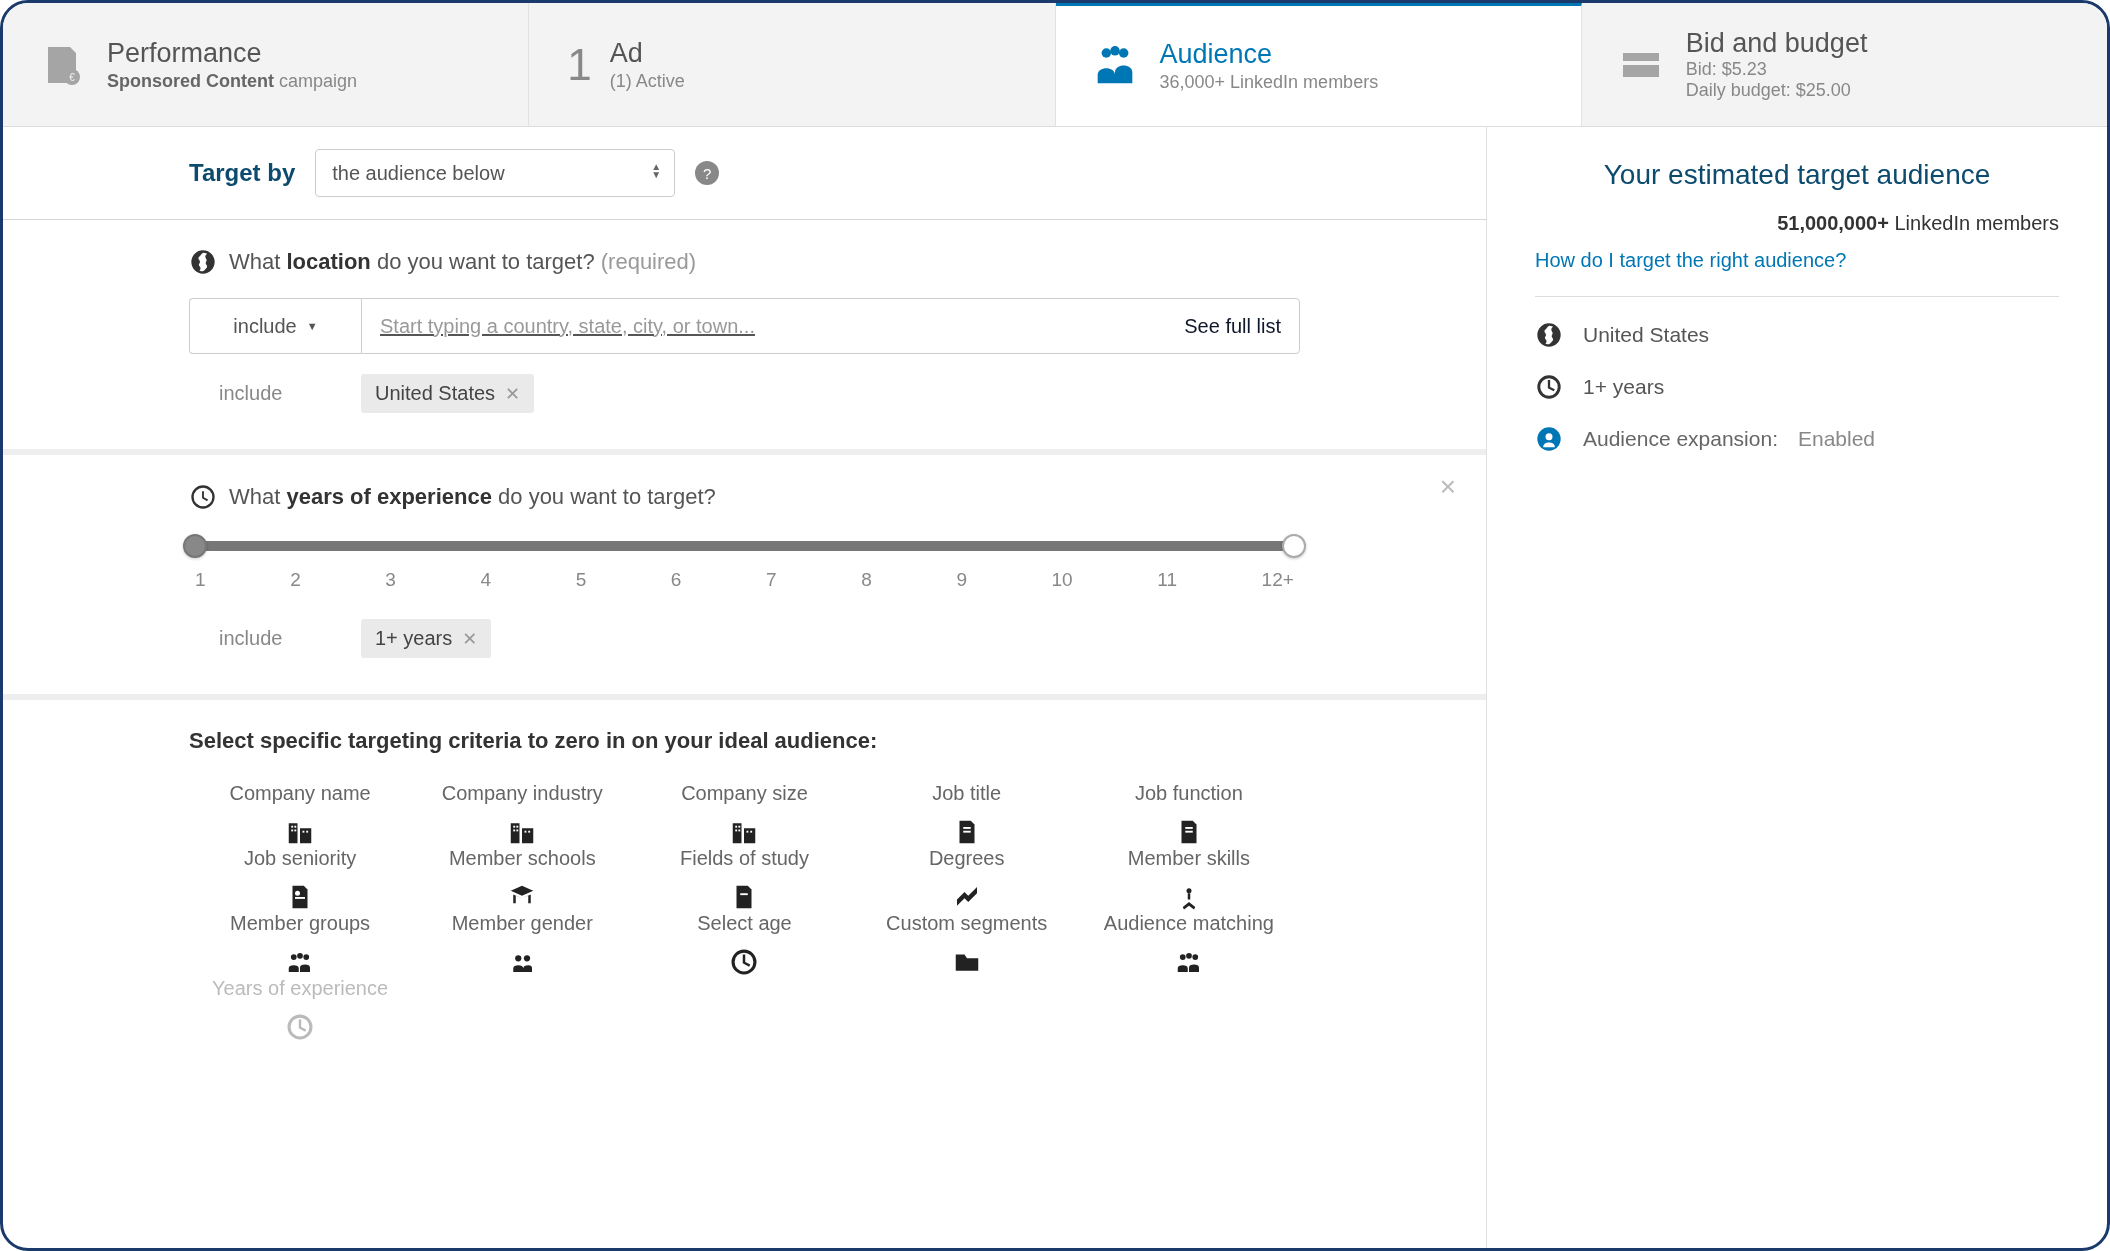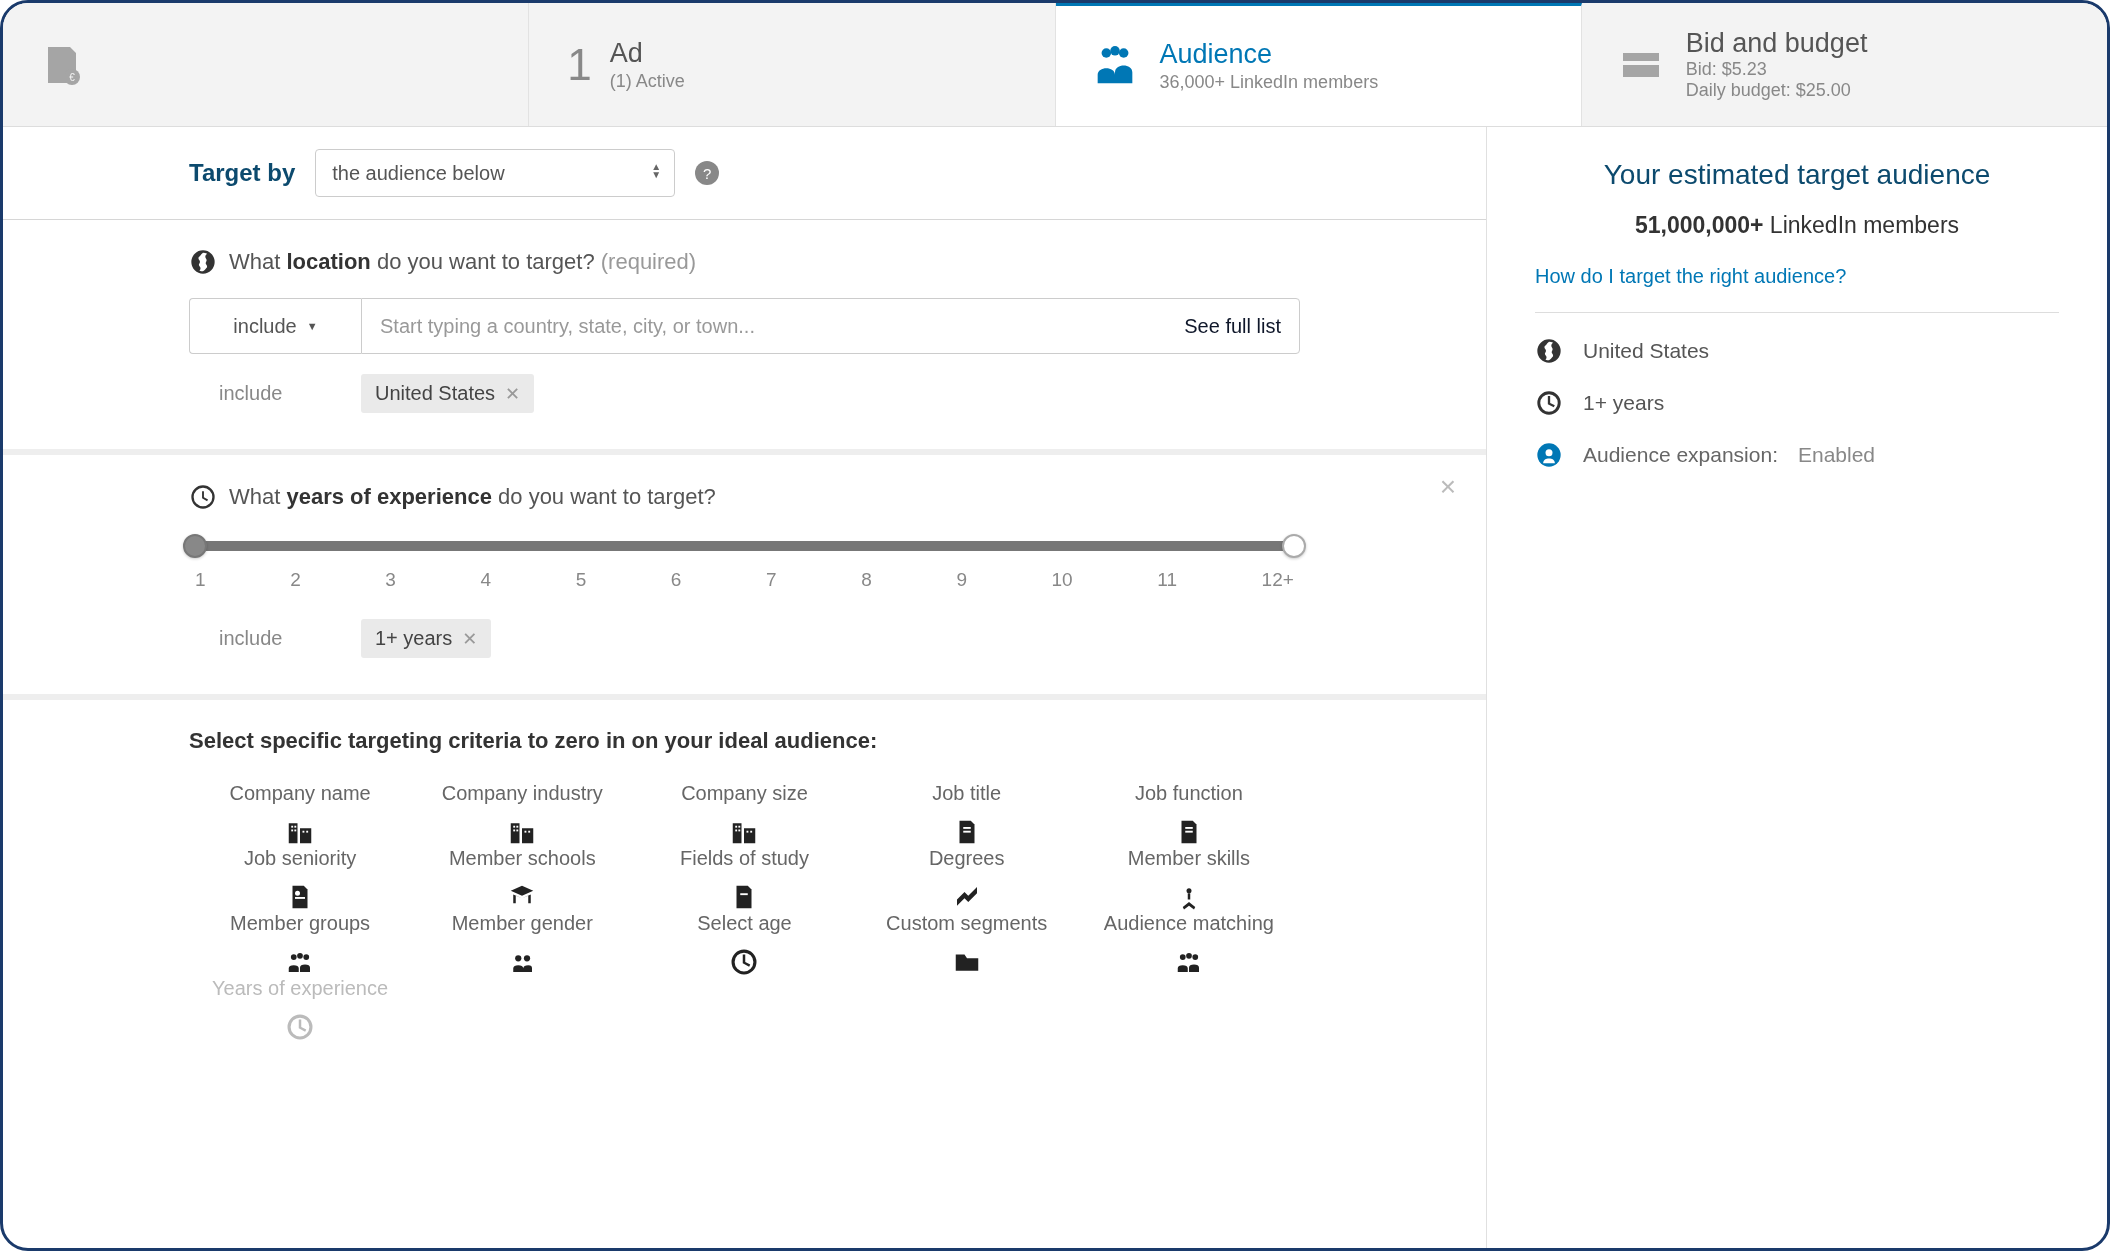--- a/index.html
+++ b/index.html
@@ -39,21 +39,21 @@
 .panel { padding: 28px 186px 36px 186px; border-bottom: 6px solid #eee; position: relative; }
 .panel .q { font-size: 22px; color: #555; display: flex; align-items: center; gap: 12px; margin-bottom: 22px; }
 .panel .q .bold { font-weight: 600; color: #333; }
 .panel .q .req { color: #999; }
 .panel .close { position: absolute; right: 30px; top: 16px; font-size: 28px; color: #bbb; cursor: pointer; }
 
 .locrow { display: flex; height: 56px; margin-bottom: 20px; }
 .incbtn { width: 172px; border: 1px solid #ccc; border-right: none; border-radius: 4px 0 0 4px; display: flex; align-items: center; justify-content: center; gap: 10px; font-size: 20px; color: #555; cursor: pointer; background: #fff; }
 .incbtn .caret { font-size: 11px; }
 .locinput { flex: 1; border: 1px solid #ccc; border-radius: 0 4px 4px 0; display: flex; align-items: center; padding: 0 18px; position: relative; }
-.locinput input { border: none; outline: none; flex: 1; font-size: 20px; color: #555; }
+.locinput input { border: none; outline: none; flex: 1; font-size: 20px; color: #555; text-decoration: underline; }
 .locinput input::placeholder { color: #999; }
 .seefull { color: #0f172a; font-size: 20px; cursor: pointer; }
 
 .chiprow { display: flex; align-items: center; gap: 56px; padding-left: 30px; }
 .chiprow .clab { font-size: 20px; color: #888; width: 86px; }
 .chip { background: #eaeaea; padding: 8px 14px; border-radius: 3px; font-size: 20px; color: #444; display: inline-flex; align-items: center; gap: 10px; }
 .chip .x { color: #999; cursor: pointer; font-size: 18px; }
 
 
 .slider-area { padding: 8px 6px 0 6px; }
@@ -67,21 +67,21 @@
 .crithead { font-size: 22px; font-weight: 600; color: #333; margin-bottom: 28px; }
 .critgrid { display: grid; grid-template-columns: repeat(5, 1fr); }
 .crit { display: flex; flex-direction: column; align-items: center; gap: 12px; cursor: pointer; }
 .crit .cl { font-size: 20px; color: #666; }
 .crit.disabled .cl { color: #bbb; }
 .crit.disabled svg { fill: #bbb; }
 .crit svg { fill: #222; width: 30px; height: 30px; }
 
 
 .side h2 { font-size: 28px; font-weight: 400; color: #0c4a6e; text-align: center; line-height: 1.25; margin-bottom: 20px; }
-.side .count { text-align: center; font-size: 23px; margin-bottom: 26px; }
+.side .count { text-align: right; font-size: 20px; margin-bottom: 14px; }
 .side .count b { font-weight: 700; }
 .side .howlink { display: block; text-align: left; color: #0077b5; font-size: 20px; cursor: pointer; margin-bottom: 24px; }
 .side hr { border: none; border-top: 1px solid #ddd; margin-bottom: 24px; }
 .side .srow { display: flex; align-items: center; gap: 20px; font-size: 21px; color: #555; margin-bottom: 24px; }
 .side .srow svg { width: 28px; height: 28px; fill: #333; }
 .side .srow .exlab { color: #666; }
 .side .srow .exval { color: #888; }
 
 
 .ic-globe, .ic-clock { width: 28px; height: 28px; fill: #333; }
@@ -93,20 +93,24 @@
 
   <div class="tabs">
 
     <div class="tab">
       <div class="ticon">
         <svg viewBox="0 0 24 24" width="48" height="48" fill="currentColor">
             <path d="M5 3h11l3 3v15H5V3zm2 4h8v2H7V7zm0 4h8v2H7v-2zm0 4h5v2H7v-2z"></path>
             <circle cx="17" cy="18" r="4" fill="currentColor"></circle>
             <text x="17" y="20" font-size="5" text-anchor="middle" fill="#f3f3f3">€</text>
           </svg>
+      </div>
+      <div class="ttext">
+        <div class="ttitle">Performance</div>
+        <div class="tsub"><b>Sponsored Content</b><span> campaign</span></div>
       </div>
     </div>
 
     <div class="tab">
       <div class="tnum">1</div>
       <div class="ttext">
         <div class="ttitle">Ad</div>
         <div class="tsub">(1) Active</div>
       </div>
     </div>

